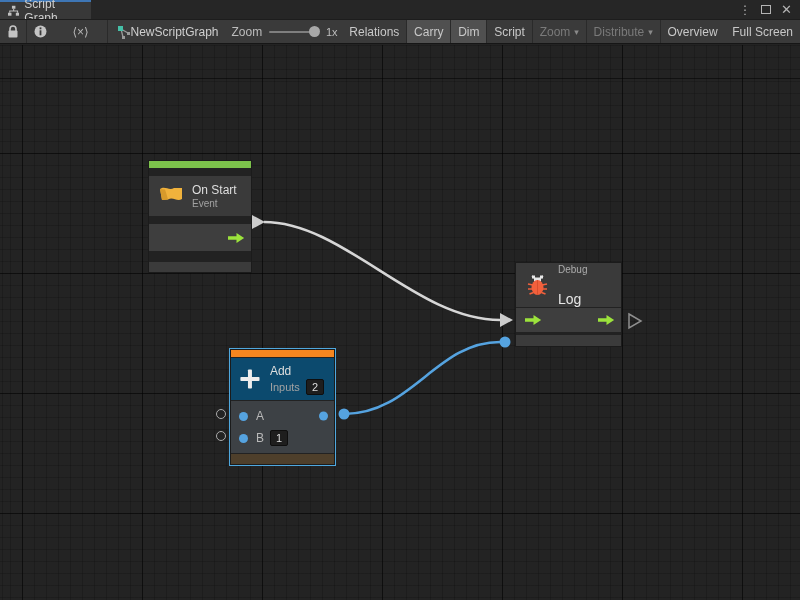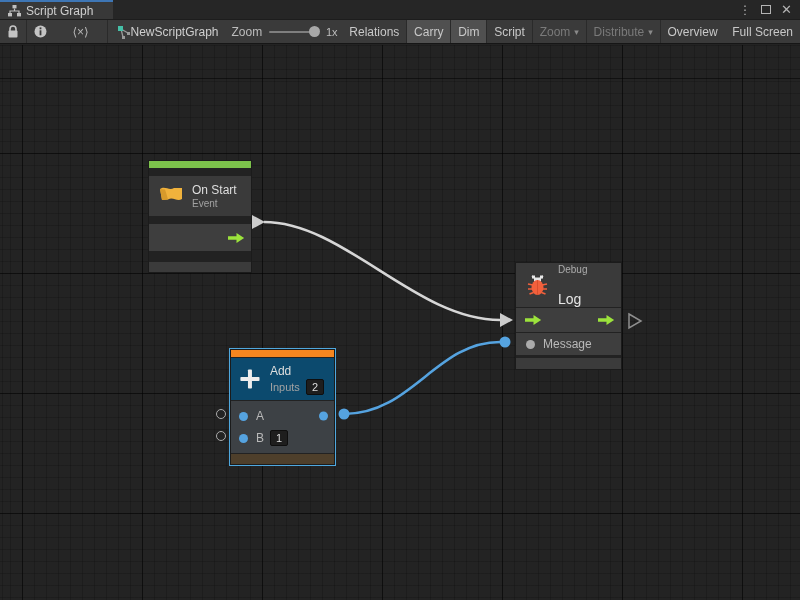--- a/index.html
+++ b/index.html
@@ -9,21 +9,21 @@
     font-family:"Liberation Sans", sans-serif; color:#c8c8c8;
     background:#232323; user-select:none;
   }
 
   
   .titlebar {
     position:absolute; top:0; left:0; width:800px; height:19px;
     background:#262626; display:flex; align-items:stretch;
   }
   .tab {
-    width:113px; background:#383838; border-top:2px solid #3e76b5;
+    width:91px; background:#383838; border-top:2px solid #3e76b5;
     display:flex; align-items:center; gap:5px; padding:0 8px;
     font-size:12px; color:#cfcfcf;
   }
   .titlebar-controls {
     margin-left:auto; display:flex; align-items:center; gap:10px; padding-right:8px;
     color:#b4b4b4; font-size:13px;
   }
   .kebab { font-size:12px; letter-spacing:0; line-height:1; }
   .maxbox { width:10px; height:9px; border:1.5px solid #b4b4b4; display:inline-block; }
   .closex { font-size:13px; line-height:1; }
@@ -259,24 +259,20 @@
       </div>
     </div>
     <div class="nrow row1">
       <svg class="icon-svg" width="17" height="12" viewBox="0 0 20 12">
         <path d="M0 4 h10 v-4 l9 6 l-9 6 v-4 h-10 z" fill="#9ce33c"></path>
       </svg>
       <svg class="icon-svg" width="17" height="12" viewBox="0 0 20 12">
         <path d="M0 4 h10 v-4 l9 6 l-9 6 v-4 h-10 z" fill="#9ce33c"></path>
       </svg>
     </div>
-    <div class="nrow row2">
-      <span class="gray-dot"></span>
-      <span class="plabel">Message</span>
-    </div>
     <div class="nfoot"></div>
   </div>
 
   <div class="node selected" id="node-add">
     <div class="strip orange"></div>
     <div class="nhead">
       <svg class="icon-svg" width="30" height="28" viewBox="0 0 30 28">
         <rect x="12.5" y="2" width="5" height="24" rx="1" fill="#ededed"></rect>
         <rect x="3" y="11.5" width="24" height="5" rx="1" fill="#ededed"></rect>
       </svg>

